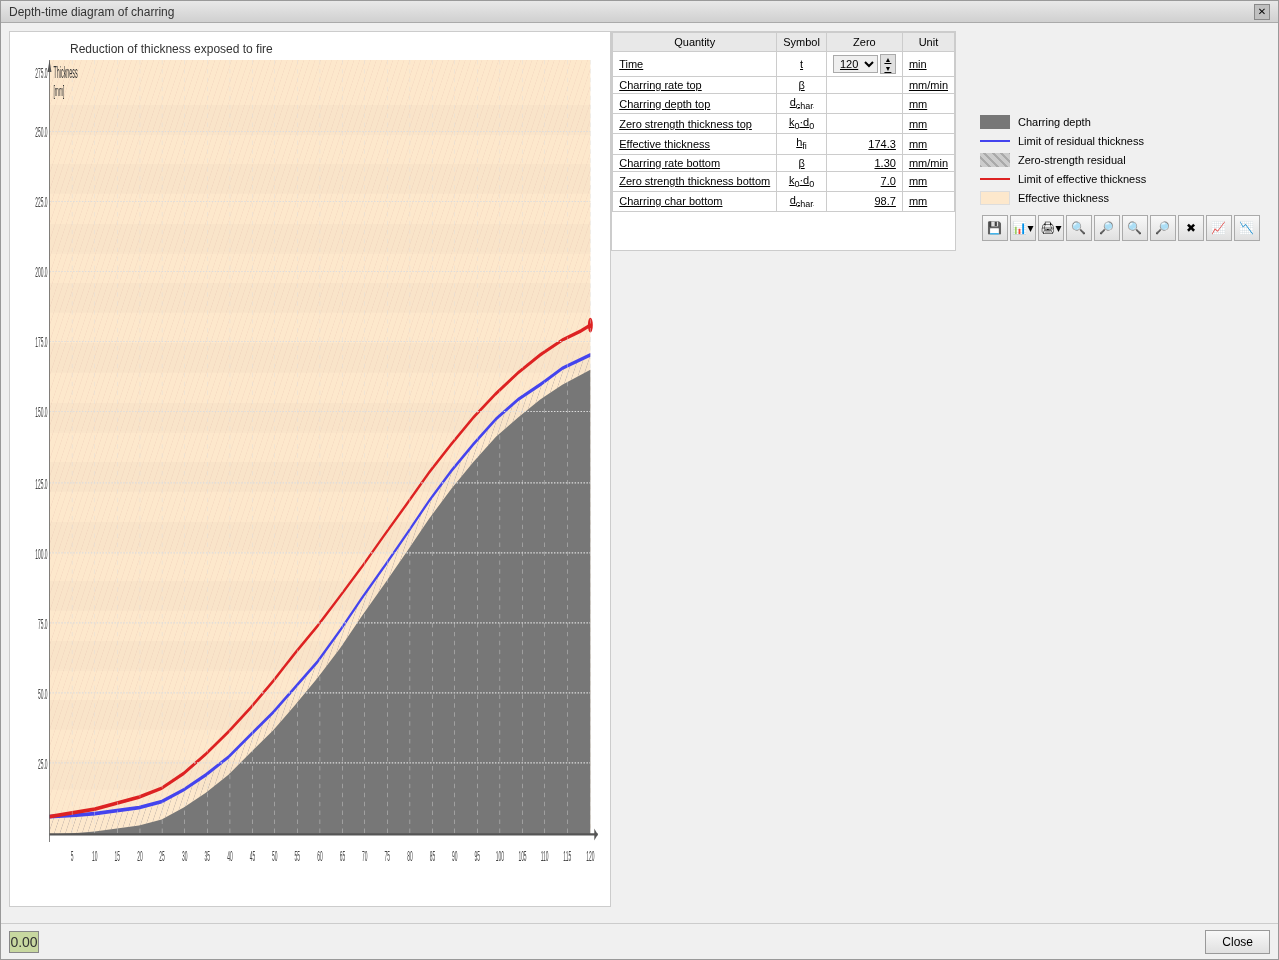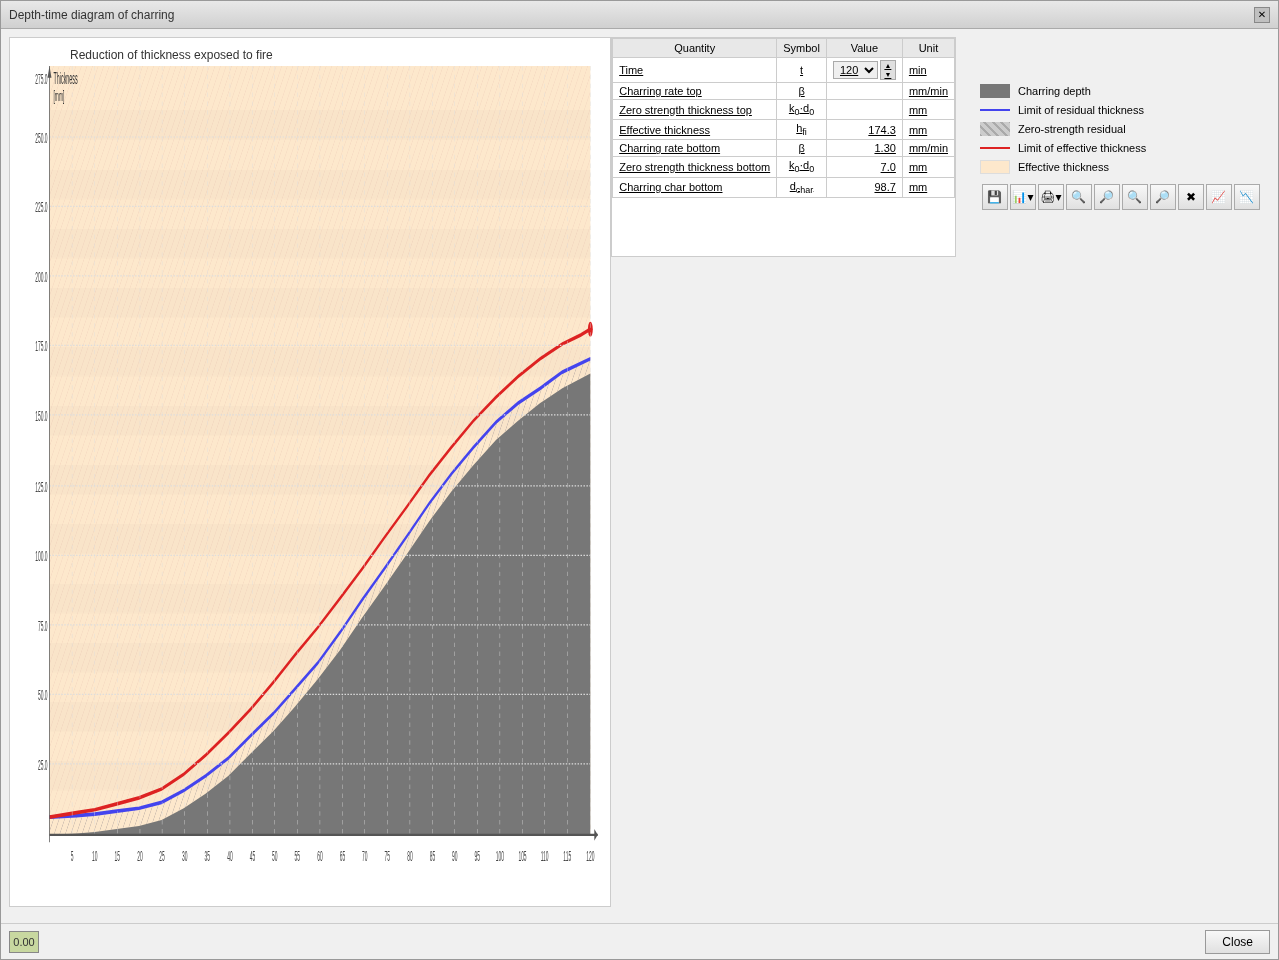--- a/index.html
+++ b/index.html
@@ -19,21 +19,21 @@
       display: flex;
       flex-direction: column;
     }
     .title-bar {
       background: linear-gradient(to bottom, #e8e8e8, #d0d0d0);
       border-bottom: 1px solid #aaa;
       padding: 4px 8px;
       display: flex;
       align-items: center;
       justify-content: space-between;
-      height: 28px;
+      height: 22px;
     }
     .title-bar-title {
       font-size: 12px;
       color: #333;
     }
     .title-bar-close {
       width: 16px;
       height: 16px;
       background: #c0c0c0;
       border: 1px solid #888;
@@ -76,21 +76,21 @@
     }
     .table-section {
       flex: 1;
       background: white;
       border: 1px solid #ccc;
     }
     .legend-section {
       width: 300px;
       display: flex;
       flex-direction: column;
-      justify-content: center;
+      justify-content: flex-end;
       padding: 10px;
       gap: 6px;
     }
     .legend-item {
       display: flex;
       align-items: center;
       gap: 8px;
       font-size: 11px;
     }
     .legend-swatch {
@@ -161,21 +161,21 @@
       padding: 0 8px;
     }
     .footer-indicator {
       background: #c8d8a0;
       border: 1px solid #888;
       width: 30px;
       height: 22px;
       display: flex;
       align-items: center;
       justify-content: center;
-      font-size: 11px;
+      font-size: 14px;
       color: #333;
     }
     .close-button {
       padding: 4px 16px;
       background: linear-gradient(to bottom, #f8f8f8, #e0e0e0);
       border: 1px solid #999;
       cursor: pointer;
       font-size: 12px;
       margin-left: 44px;
     }
@@ -385,21 +385,21 @@
     </div>
 
     <div class="bottom-area">
 
       <div class="table-section">
         <table class="data-table">
           <thead>
             <tr>
               <th>Quantity</th>
               <th>Symbol</th>
-              <th>Value</th>
+              <th>Zero</th>
               <th>Unit</th>
             </tr>
           </thead>
           <tbody id="table-body">
           <tr>
                 <td>Time</td>
                 <td class="center">t</td>
                 <td class="right">
                   <div class="value-input">
                     <select><option>120</option></select>
@@ -409,20 +409,26 @@
                     </div>
                   </div>
                 </td>
                 <td>min</td>
               </tr>
               <tr>
                 <td>Charring rate top</td>
                 <td class="center">β</td>
                 <td class="right"></td>
                 <td>mm/min</td>
+              </tr>
+              <tr>
+                <td>Charring depth top</td>
+                <td class="center">d<sub style="font-size:9px">char</sub></td>
+                <td class="right"></td>
+                <td>mm</td>
               </tr>
               <tr>
                 <td>Zero strength thickness top</td>
                 <td class="center">k<sub style="font-size:9px">0</sub>·d<sub style="font-size:9px">0</sub></td>
                 <td class="right"></td>
                 <td>mm</td>
               </tr>
               <tr>
                 <td>Effective thickness</td>
                 <td class="center">h<sub style="font-size:9px">fi</sub></td>

